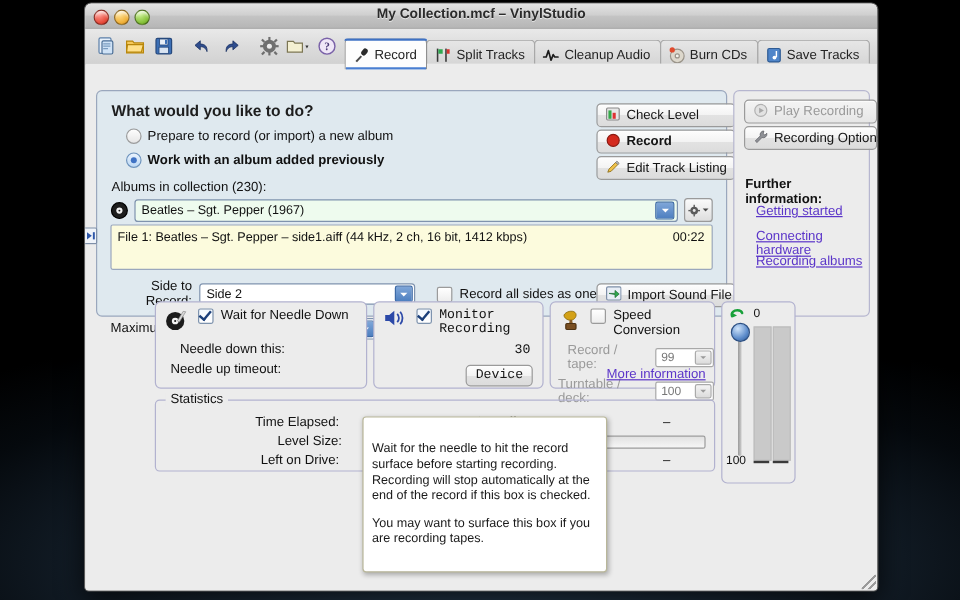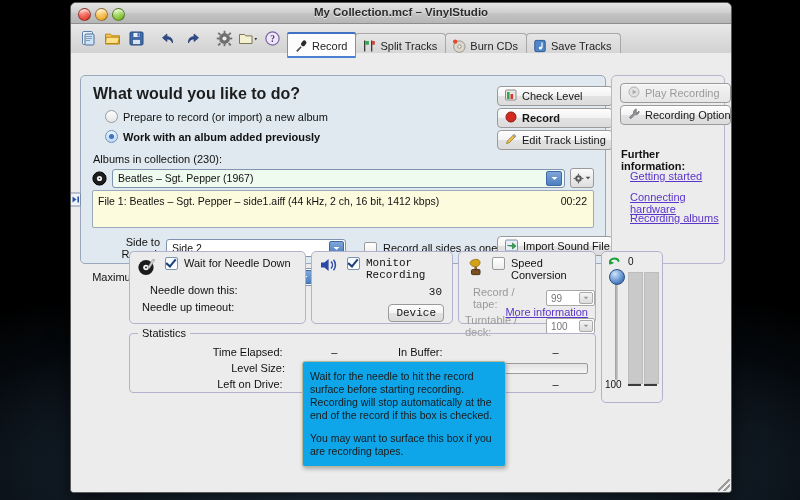--- a/index.html
+++ b/index.html
@@ -85,21 +85,21 @@
   .panel{
     position:absolute;
     background:#dfe9ef;
     border:1px solid #9aa7bd;
     border-radius:5px;
   }
   .panel.plain{background:#ececec;border:1px solid #b2b2cf;}
 
   
   #mainPanel{left:9px;top:22px;width:524px;height:187px;}
-  .h1{font-size:16px;font-weight:700;color:#1d1d1d;margin:9px 0 0 12px;}
+  .h1{font-size:13px;font-weight:700;color:#1d1d1d;margin:9px 0 0 12px;}
   .radio-row{display:flex;align-items:center;gap:5px;margin:7px 0 0 24px;font-size:11px;}
   .radio{width:11px;height:11px;border-radius:50%;
     background:linear-gradient(to bottom,#fdfdfd,#e6e6e6);
     border:1px solid #9b9b9b;flex:none;position:relative;}
   .radio.on{background:linear-gradient(to bottom,#eaf3fd,#bcd8f5);border-color:#6d93bd;}
   .radio.on::after{content:"";position:absolute;left:2.5px;top:2.5px;width:5px;height:5px;border-radius:50%;background:#3f72c4;}
   .radio-row.sel span{font-weight:700;}
   .lbl-albums{margin:10px 0 0 12px;font-size:11px;}
 
   .combo-row{display:flex;align-items:center;gap:5px;margin:3px 0 0 11px;width:502px;}
@@ -192,23 +192,23 @@
   .stat-row{display:flex;font-size:11px;height:16px;align-items:center;}
   .st-l1{width:155px;text-align:right;font-weight:400;}
   .st-v1{width:105px;text-align:center;}
   .st-l2{width:120px;text-align:left;padding-left:12px;}
   .st-v2{width:80px;text-align:center;}
   .progbar{width:190px;height:9px;background:linear-gradient(to bottom,#e2e2e2,#f6f6f6);
     border:1px solid #9c9c9c;border-radius:2px;margin-left:6px;}
 
   
   .tooltip{
-    position:absolute;left:231px;top:308px;width:188px;
-    background:#0ea5e9;border:1px solid #b9b79a;border-radius:3px;
-    padding:8px 7px;font-size:10.5px;line-height:1.25;color:#1a1a1a;
+    position:absolute;left:231px;top:294px;width:188px;
+    background:#ffffff;border:1px solid #b9b79a;border-radius:3px;
+    padding:20px 7px;font-size:10.5px;line-height:1.25;color:#1a1a1a;
     box-shadow:1px 2px 4px rgba(0,0,0,.28);
     z-index:40;
   }
   .tooltip p{margin:0;}
   .tooltip p + p{margin-top:9px;}
 
   
   .meter-num{position:absolute;left:26px;top:4px;font-size:10px;}
   .loop-ico{position:absolute;left:6px;top:4px;}
   .slider-track{position:absolute;left:13px;top:20px;width:3px;height:108px;
@@ -326,20 +326,28 @@
               <path d="M3.3 2h3.6v3.8H3.3z" fill="#2fa84f"></path>
               <rect x="9" y="1.5" width="1.3" height="11" fill="#3a3a3a"></rect>
               <path d="M10.3 2h2.4v3.8h-2.4z" fill="#d8322c"></path>
             </svg>
         </span>
         <span>Split Tracks</span>
       </div>
       <div class="tab">
         <span class="tab-ico">
           <svg width="14" height="14" viewBox="0 0 14 14">
+              <path d="M1 8.5h2.2L5 3.2l2.2 8L9 6.5l1.3 2h2.7" fill="none" stroke="#1c1c1c" stroke-width="1.4" stroke-linejoin="round" stroke-linecap="round"></path>
+            </svg>
+        </span>
+        <span>Cleanup Audio</span>
+      </div>
+      <div class="tab">
+        <span class="tab-ico">
+          <svg width="14" height="14" viewBox="0 0 14 14">
               <circle cx="7.4" cy="7.6" r="5.7" fill="#ddd8cc" stroke="#9a948a"></circle>
               <circle cx="7.4" cy="7.6" r="1.7" fill="#f4f2ec" stroke="#9a948a"></circle>
               <circle cx="3.2" cy="2.6" r="2.2" fill="#e04b2e"></circle>
             </svg>
         </span>
         <span>Burn CDs</span>
       </div>
       <div class="tab">
         <span class="tab-ico">
           <svg width="14" height="14" viewBox="0 0 14 14">

